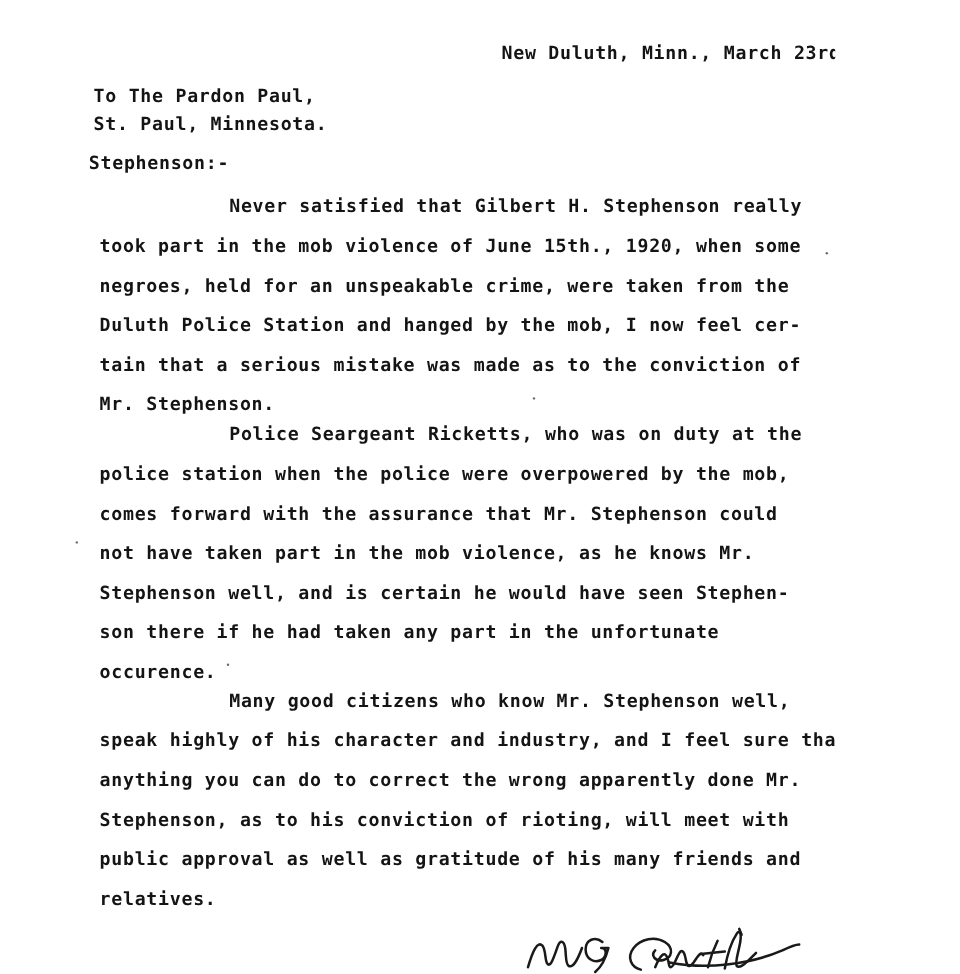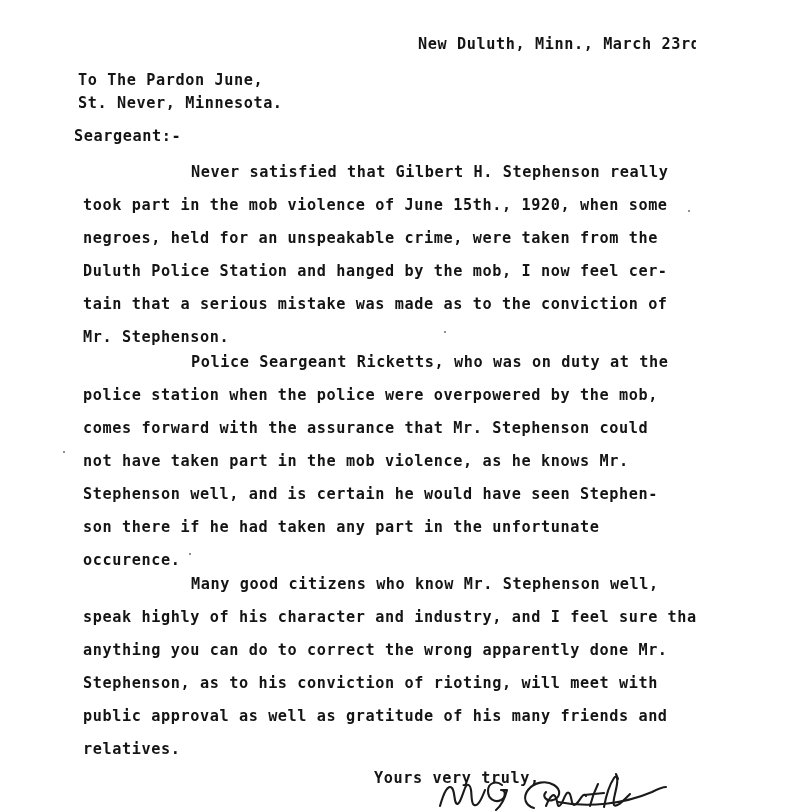--- a/index.html
+++ b/index.html
@@ -104,24 +104,24 @@
     opacity: 0.75;
   }
 </style>
 </head>
 <body>
 
 <div class="page">
 
   <div class="tw datetime-line">New Duluth, Minn., March 23rd. 1921.</div>
 
-  <div class="tw address-block"><span>To The Pardon June,</span>
-<span>St. Never, Minnesota.</span></div>
+  <div class="tw address-block"><span>To The Pardon Paul,</span>
+<span>St. Paul, Minnesota.</span></div>
 
-  <div class="tw salutation">Seargeant:-</div>
+  <div class="tw salutation">Stephenson:-</div>
 
   <div class="tw para para-1"><span class="indent"></span><span>Never satisfied that Gilbert H. Stephenson really
 took part in the mob violence of June 15th., 1920, when some
 negroes, held for an unspeakable crime, were taken from the
 Duluth Police Station and hanged by the mob, I now feel cer-
 tain that a serious mistake was made as to the conviction of
 Mr. Stephenson.</span></div>
 
   <div class="tw para para-3"><span class="indent"></span><span>Many good citizens who know Mr. Stephenson well,
 speak highly of his character and industry, and I feel sure that
@@ -131,21 +131,20 @@
 relatives.</span></div>
 
   <div class="tw para para-2"><span class="indent"></span><span>Police Seargeant Ricketts, who was on duty at the
 police station when the police were overpowered by the mob,
 comes forward with the assurance that Mr. Stephenson could
 not have taken part in the mob violence, as he knows Mr.
 Stephenson well, and is certain he would have seen Stephen-
 son there if he had taken any part in the unfortunate
 occurence.</span></div>
 
-  <div class="tw closing">Yours very truly,</div>
 
   <div class="signature">
     <svg viewBox="0 0 250 42" preserveAspectRatio="none" aria-hidden="true">
       <g fill="none" stroke="#1a1a1a" stroke-width="2.1" stroke-linecap="round" stroke-linejoin="round">
 
         <path d="M2 34 C6 20, 10 12, 14 16 C17 20, 16 28, 18 31 C21 35, 24 24, 27 16 C29 11, 32 12, 33 18 C34 25, 33 31, 36 33 C40 35, 44 26, 47 18"></path>
 
         <path d="M64 13 C58 8, 50 11, 50 19 C50 27, 57 31, 63 28 C68 25, 68 18, 63 18 L69 18 C67 26, 64 33, 58 38"></path>
 
         <path d="M96 36 C88 34, 84 26, 90 18 C96 10, 108 8, 116 13 C124 18, 122 26, 115 28 C108 30, 104 24, 108 20"></path>

